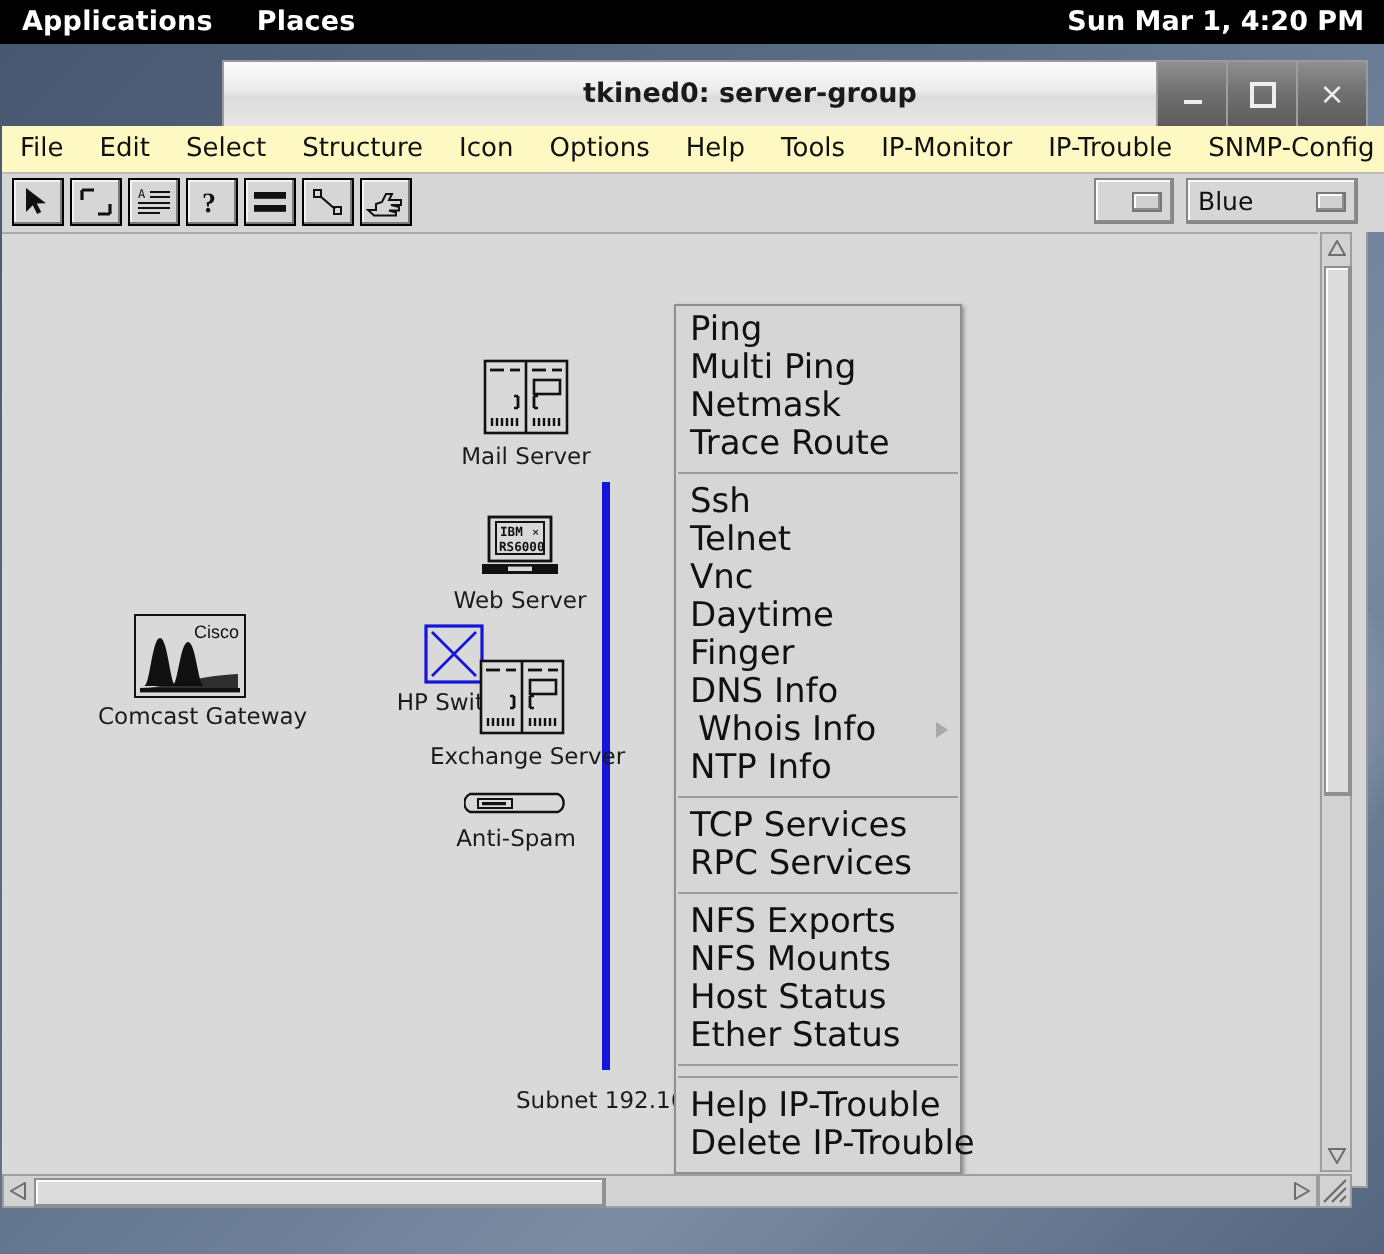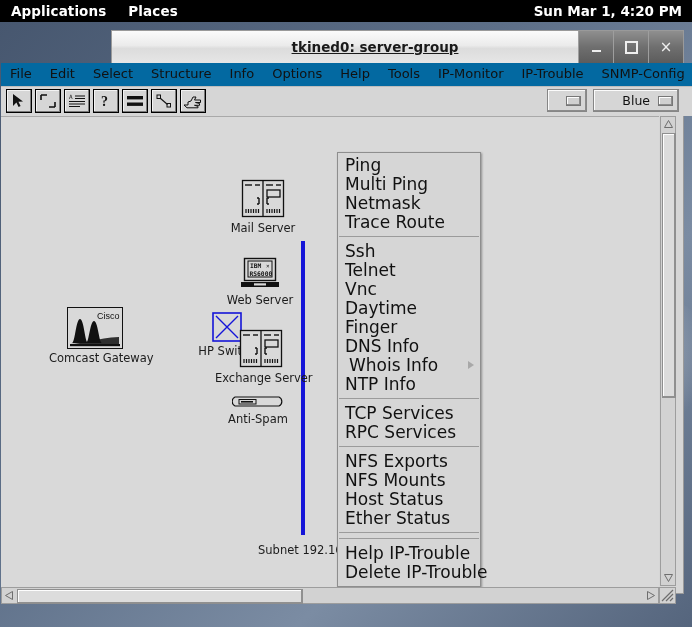--- a/index.html
+++ b/index.html
@@ -52,21 +52,20 @@
     background: linear-gradient(to bottom, #fbfbfb 0%, #ebebeb 45%, #dcdcdc 55%, #e6e6e6 100%);
     border: 1px solid #9a9a9a;
     border-bottom: none;
     position: relative;
     display: flex; align-items: center; justify-content: center;
   }
   .title-text {
     font-size: 13.5px; font-weight: bold; color: #1a1a1a;
     position: absolute; left: 0; right: 0; text-align: center;
     margin-left: -45px;
-    text-decoration: underline;
   }
   .winbtns {
     position: absolute; right: 0; top: 0; height: 32px; display: flex;
   }
   .wbtn {
     width: 34px; height: 32px;
     background: linear-gradient(to bottom, #8f8f8f 0%, #6f6f6f 50%, #5c5c5c 100%);
     border-left: 1px solid #9e9e9e;
     color: #f2f2f2;
     display: flex; align-items: center; justify-content: center;
@@ -82,23 +81,23 @@
     border-top: none;
     height: 530px;
     background: #d6d6d6;
     position: relative;
   }
 
   
   .menubar {
     position: absolute; left: -111px; top: 0;
     width: 692px; height: 23px;
-    background: #0369a1;
+    background: #fef9c3;
     border-bottom: 1px solid #bdbdbd;
-    display: flex; align-items: flex-start;
+    display: flex; align-items: center;
     font-size: 13px; color: #111;
     z-index: 6;
   }
   .menubar .mi { padding: 0 9px; line-height: 22px; cursor: default; white-space: nowrap; }
 
   
   .toolbar {
     position: absolute; left: -111px; top: 23px;
     width: 692px; height: 30px;
     background: #d6d6d6;
@@ -129,21 +128,21 @@
     box-shadow: inset -1px -1px 0 #8b8b8b, inset 1px 1px 0 #fbfbfb;
     display: flex; align-items: center; padding: 0 5px;
     font-size: 12.5px; color: #111; gap: 8px;
   }
   .combo .handle {
     width: 13px; height: 8px; background:#d0d0d0;
     border: 1px solid #777;
     box-shadow: inset -1px -1px 0 #8d8d8d, inset 1px 1px 0 #fdfdfd;
   }
   .combo-small { width: 28px; justify-content: flex-end; }
-  .combo-blue { min-width: 74px; justify-content: flex-end; gap: 8px; }
+  .combo-blue { min-width: 74px; justify-content: space-between; gap: 8px; }
 
   
   .canvaswrap {
     position: absolute; left: -111px; top: 53px;
     width: 675px; height: 488px;
     z-index: 2;
   }
   .canvas {
     position: absolute; left: 0; top: 0;
     width: 658px; height: 470px;
@@ -239,21 +238,21 @@
       </div>
     </div>
 
     <div class="winbody">
 
       <div class="menubar">
         <div class="mi">File</div>
         <div class="mi">Edit</div>
         <div class="mi">Select</div>
         <div class="mi">Structure</div>
-        <div class="mi">Info</div>
+        <div class="mi">Icon</div>
         <div class="mi">Options</div>
         <div class="mi">Help</div>
         <div class="mi">Tools</div>
         <div class="mi">IP-Monitor</div>
         <div class="mi">IP-Trouble</div>
         <div class="mi">SNMP-Config</div>
       </div>
 
       <div class="toolbar">
         <div class="tbtn">

